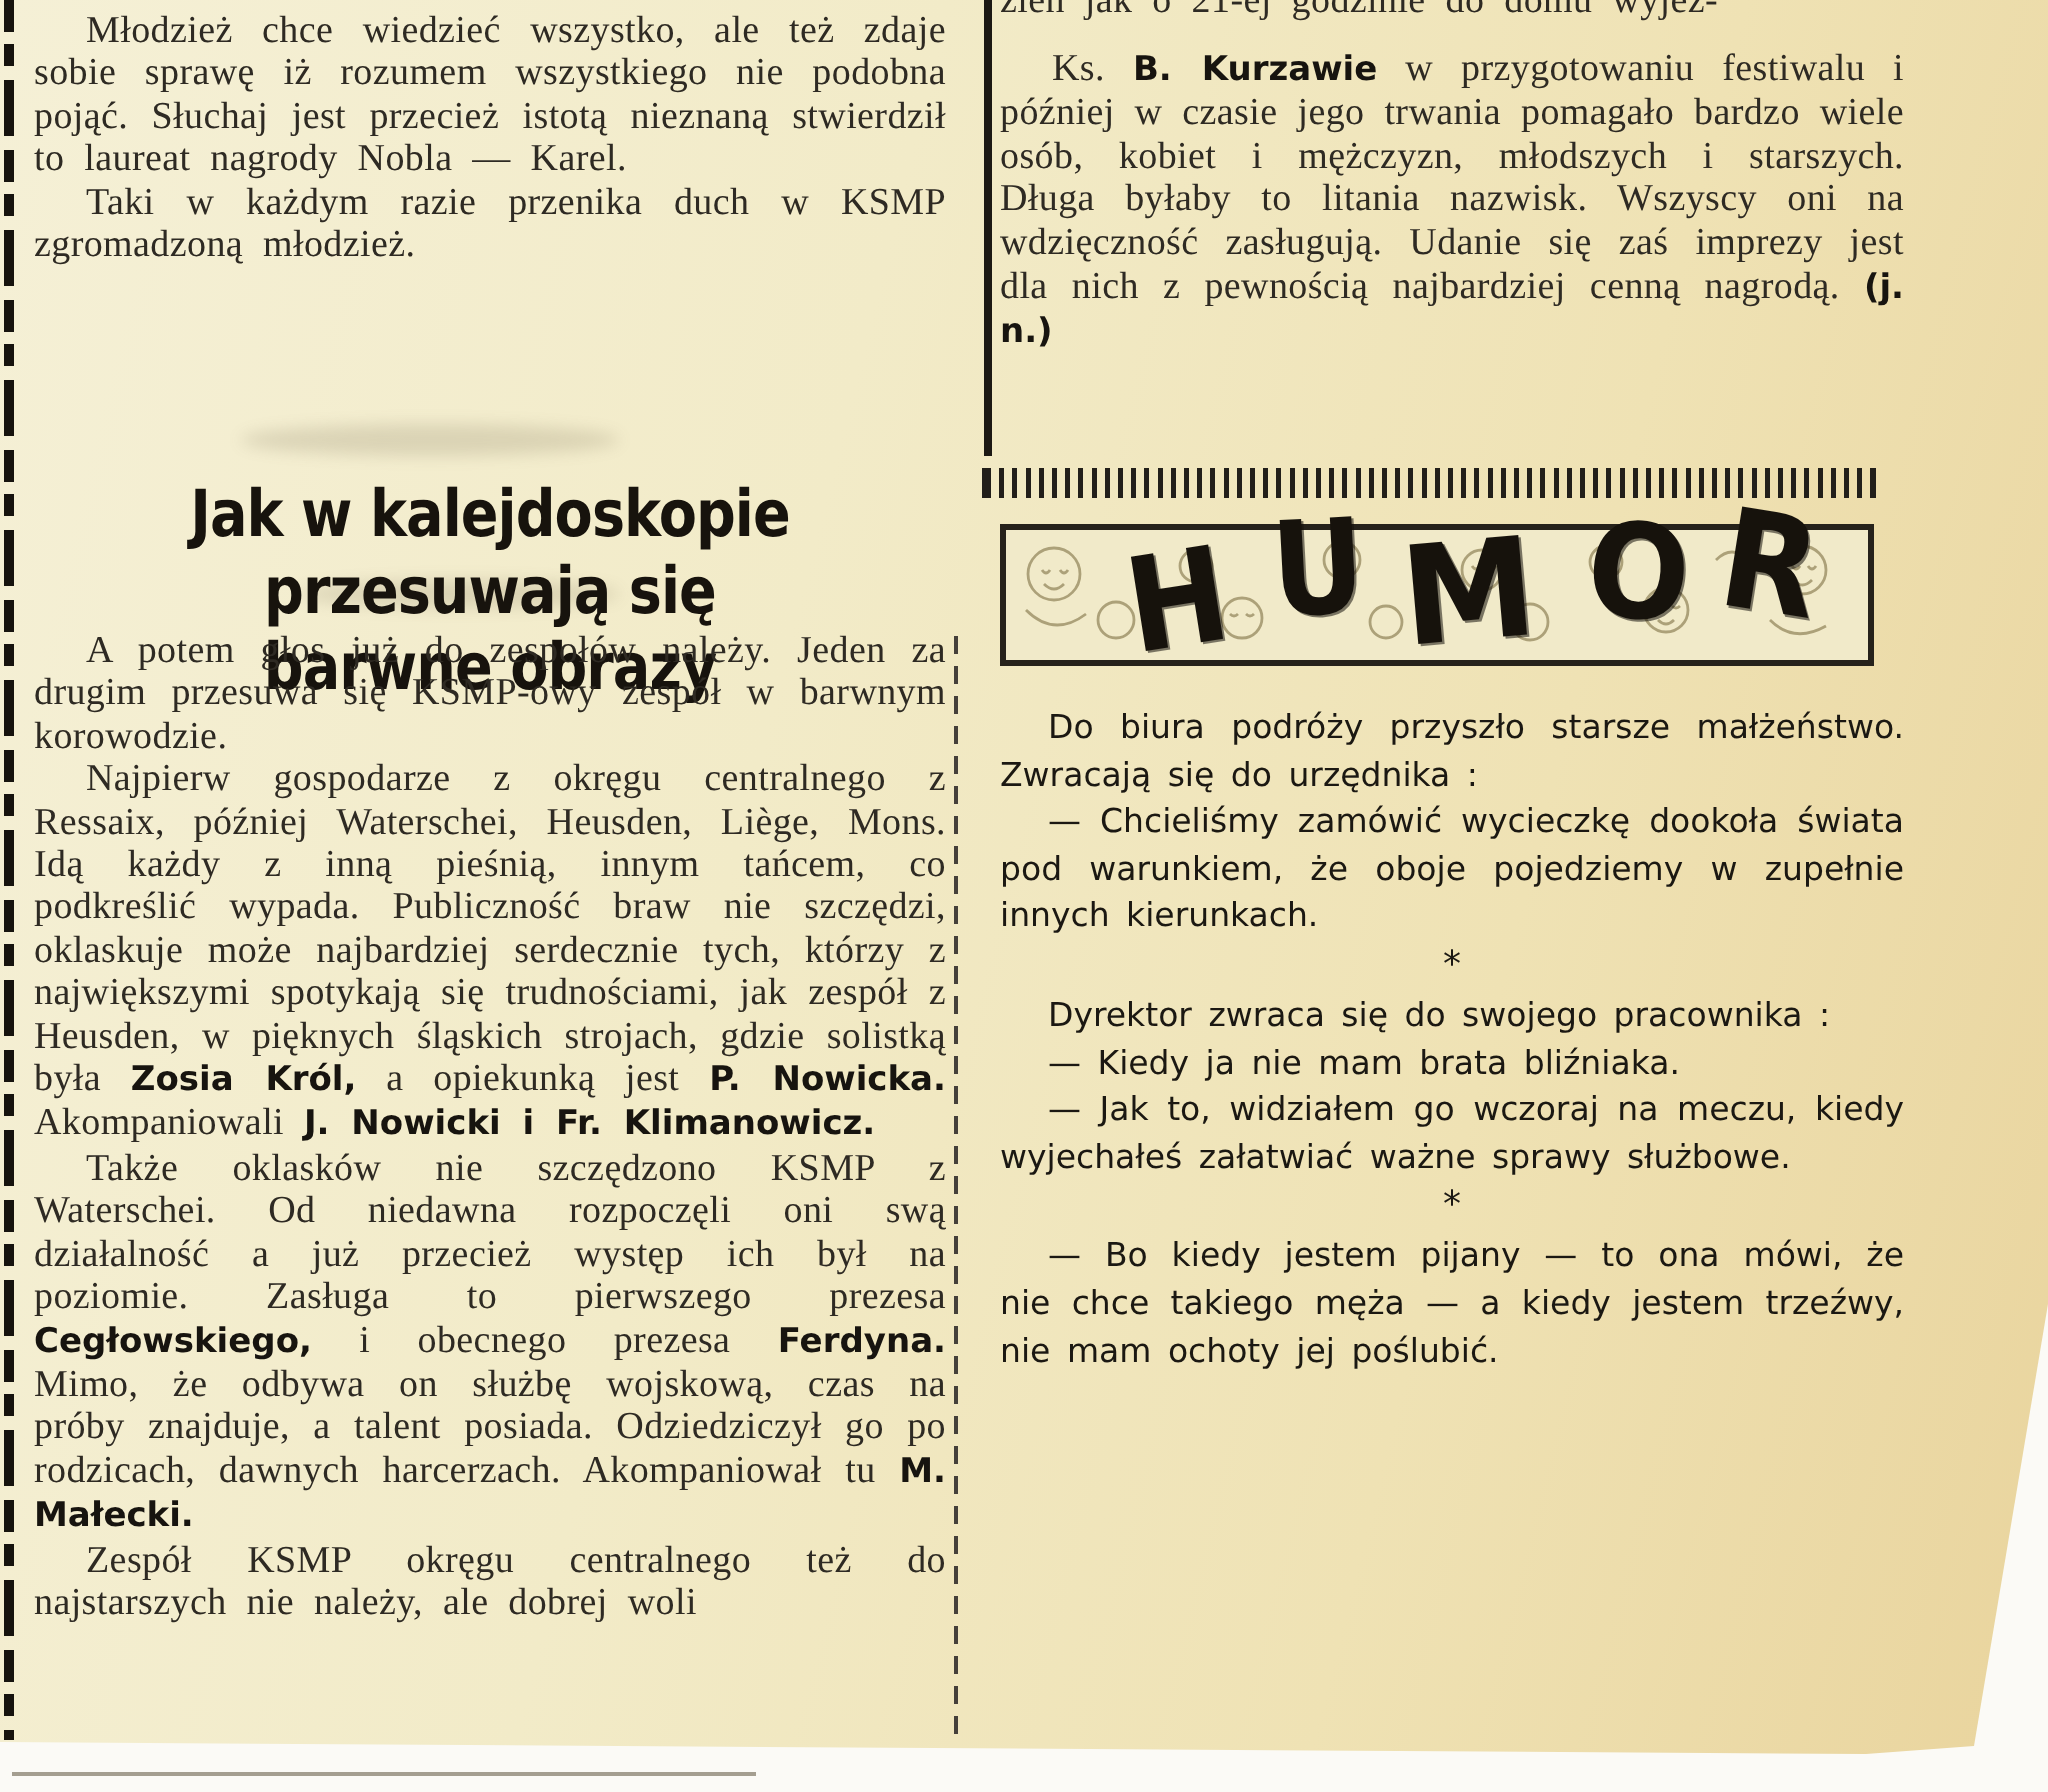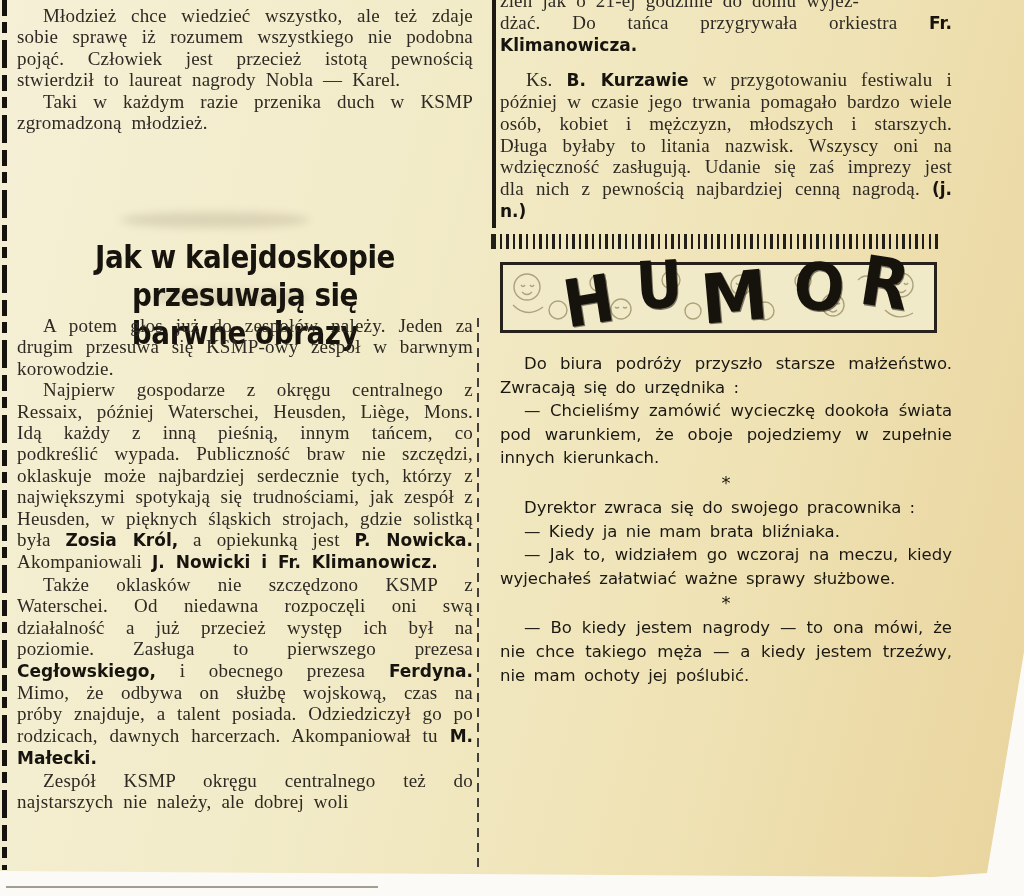--- a/index.html
+++ b/index.html
@@ -60,39 +60,38 @@
 
     <div class="edge-dashes"></div>
     <div class="rule-top"></div>
     <div class="rule-mid"></div>
     <div class="hatch"></div>
 
     <div class="smudge" style="left:120px;top:212px;width:190px;height:16px;"></div>
     <div class="smudge" style="left:150px;top:290px;width:160px;height:14px;"></div>
 
     <div class="lc lc-top">
-      <p>Młodzież chce wiedzieć wszystko, ale też zdaje sobie sprawę iż rozumem wszystkiego nie podobna pojąć. Człowiek jest przecież istotą pewnością stwierdził to laureat nagrody Nobla — Karel.</p>
+      <p>Młodzież chce wiedzieć wszystko, ale też zdaje sobie sprawę iż rozumem wszystkiego nie podobna pojąć. Słuchaj jest przecież istotą nieznaną stwierdził to laureat nagrody Nobla — Karel.</p>
       <p>Taki w każdym razie przenika duch w KSMP zgromadzoną młodzież.</p>
     </div>
 
     <div class="headline">
       <div>Jak w kalejdoskopie przesuwają się</div>
       <div>barwne obrazy</div>
     </div>
 
     <div class="lc lc-bottom">
       <p>A potem głos już do zespołów należy. Jeden za drugim przesuwa się KSMP-owy zespół w barwnym korowodzie.</p>
       <p><span>Najpierw gospodarze z okręgu centralnego z Ressaix, później Waterschei, Heusden, Liège, Mons. Idą każdy z inną pieśnią, innym tańcem, co podkreślić wypada. Publiczność braw nie szczędzi, oklaskuje może najbardziej serdecznie tych, którzy z największymi spotykają się trudnościami, jak zespół z Heusden, w pięknych śląskich strojach, gdzie solistką była </span><span class="b">Zosia Król,</span><span> a opiekunką jest </span><span class="b">P. Nowicka.</span><span> Akompaniowali </span><span class="b">J. Nowicki i Fr. Klimanowicz.</span></p>
       <p><span>Także oklasków nie szczędzono KSMP z Waterschei. Od niedawna rozpoczęli oni swą działalność a już przecież występ ich był na poziomie. Zasługa to pierwszego prezesa </span><span class="b">Cegłowskiego,</span><span> i obecnego prezesa </span><span class="b">Ferdyna.</span><span> Mimo, że odbywa on służbę wojskową, czas na próby znajduje, a talent posiada. Odziedziczył go po rodzicach, dawnych harcerzach. Akompaniował tu </span><span class="b">M. Małecki.</span></p>
       <p>Zespół KSMP okręgu centralnego też do najstarszych nie należy, ale dobrej woli</p>
     </div>
 
     <div class="rc rc-top">
       <p style="text-indent:0;">zień jak o 21-ej godzinie do domu wyjeż-</p>
-      <p style="text-indent:0;"><span>dżać. Do tańca przygrywała orkiestra </span><span class="b">Fr. Klimanowicza.</span></p>
       <div class="gap"></div>
       <p><span>Ks. </span><span class="b">B. Kurzawie</span><span> w przygotowaniu festiwalu i później w czasie jego trwania pomagało bardzo wiele osób, kobiet i mężczyzn, młodszych i starszych. Długa byłaby to litania nazwisk. Wszyscy oni na wdzięczność zasługują. Udanie się zaś imprezy jest dla nich z pewnością najbardziej cenną nagrodą. </span><span class="b">(j. n.)</span></p>
     </div>
 
     <div class="banner">
       <svg viewBox="0 0 431 65">
         <g fill="none" stroke="#96895f" stroke-width="1.4" opacity="0.75">
           <circle cx="24" cy="22" r="13"></circle>
             <path d="M18 20 q2 3 4 0 M27 20 q2 3 4 0 M19 27 q5 5 10 0"></path>
           <path d="M10 40 q14 14 30 2"></path>
@@ -121,18 +120,18 @@
     </div>
 
     <div class="jokes">
       <p>Do biura podróży przyszło starsze małżeństwo. Zwracają się do urzędnika :</p>
       <p>— Chcieliśmy zamówić wycieczkę dookoła świata pod warunkiem, że oboje pojedziemy w zupełnie innych kierunkach.</p>
       <p class="star">*</p>
       <p>Dyrektor zwraca się do swojego pracownika :</p>
       <p>— Kiedy ja nie mam brata bliźniaka.</p>
       <p>— Jak to, widziałem go wczoraj na meczu, kiedy wyjechałeś załatwiać ważne sprawy służbowe.</p>
       <p class="star">*</p>
-      <p>— Bo kiedy jestem nagrody — to ona mówi, że nie chce takiego męża — a kiedy jestem trzeźwy, nie mam ochoty jej poślubić.</p>
+      <p>— Bo kiedy jestem pijany — to ona mówi, że nie chce takiego męża — a kiedy jestem trzeźwy, nie mam ochoty jej poślubić.</p>
     </div>
 
   </div>
   <div class="scan-line"></div>
 </div>
 
 </body></html>

